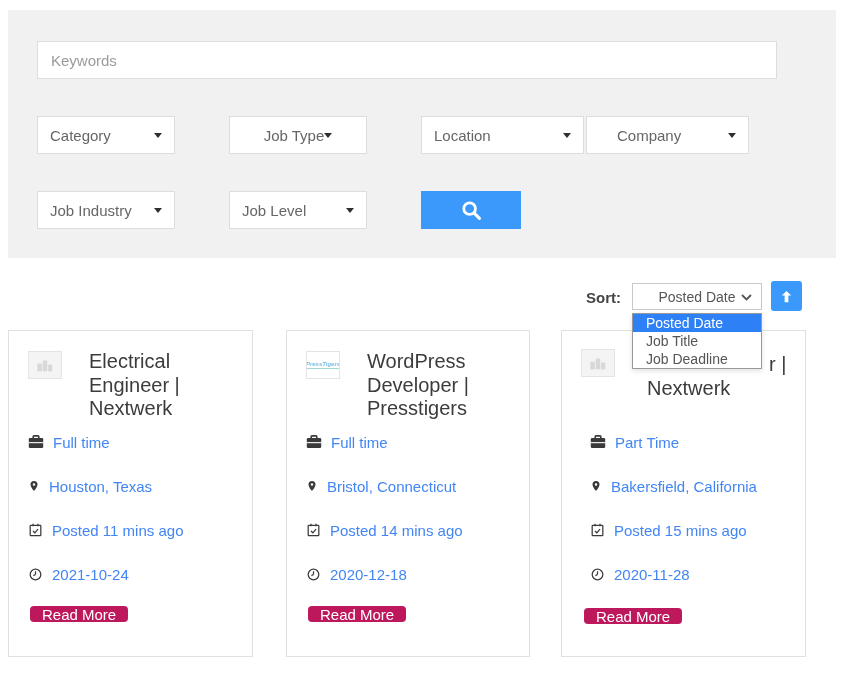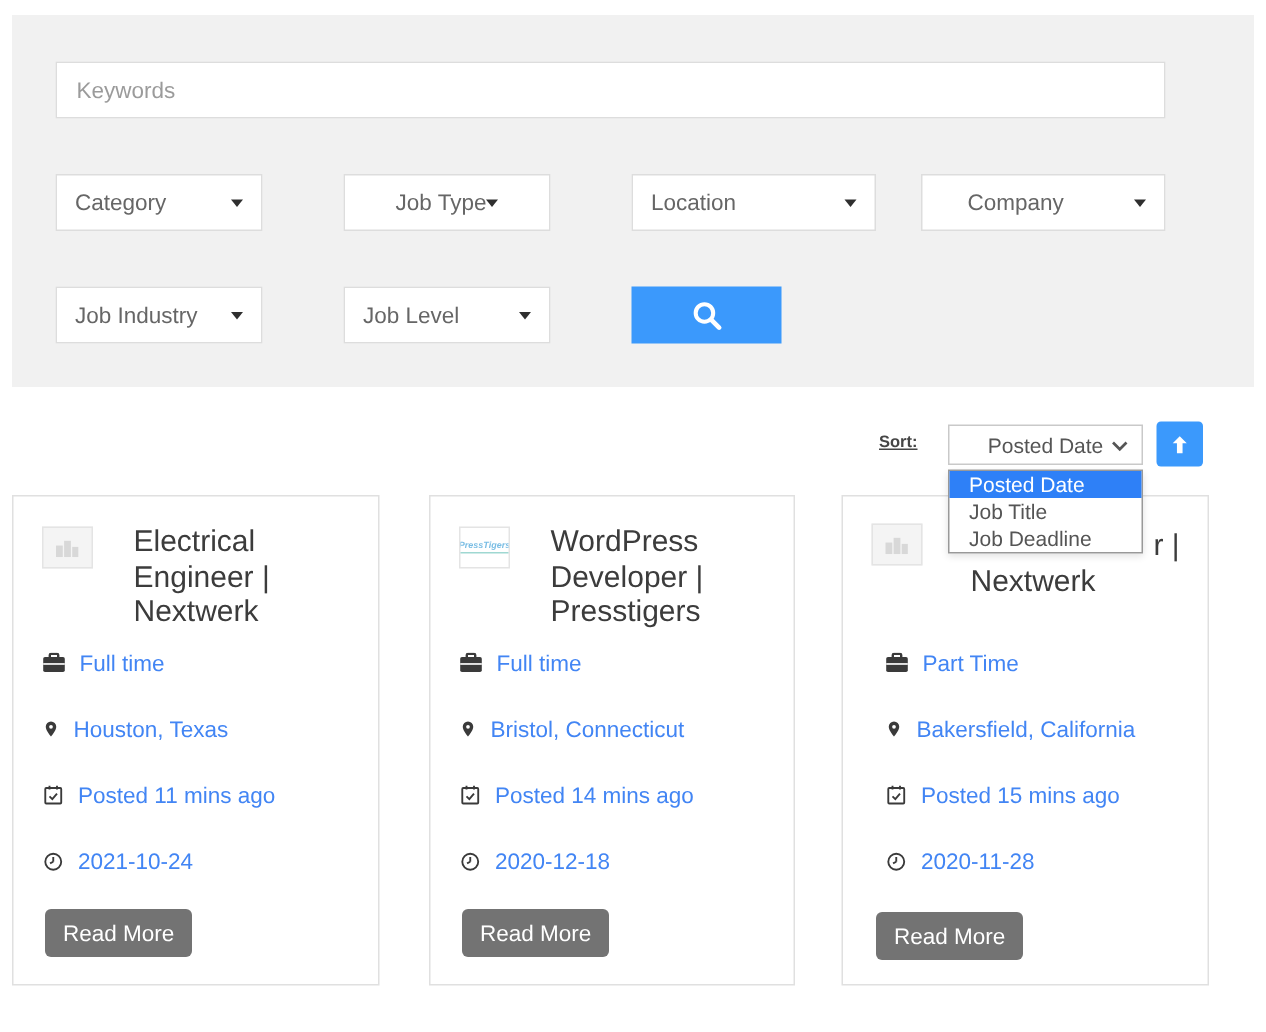--- a/index.html
+++ b/index.html
@@ -16,31 +16,31 @@
 
   .fselect { position:absolute; width:138px; height:38px; background:#ffffff;
     border:1px solid #dddddd; display:flex; align-items:center;
     justify-content:space-between; padding:0 12px; font-size:15px; color:#666666;
     cursor:pointer; }
   .caret-down { width:0; height:0; border-left:4px solid transparent;
     border-right:4px solid transparent; border-top:5px solid #2f2f2f; flex:none; }
   .f-cat { left:29px;  top:106px; }
   .f-type{ left:221px; top:106px;justify-content:center; }
   .f-loc { left:413px; top:106px; width:163px; }
-  .f-comp{ left:606px; top:106px; width:163px;padding-left:30px; }
+  .f-comp{ left:578px; top:106px; width:163px;padding-left:30px; }
   .f-ind { left:29px;  top:181px; }
   .f-lvl { left:221px; top:181px; }
 
   .search-btn { position:absolute; left:413px; top:181px; width:100px; height:38px;
     background:#3b99fc; border:none; display:flex; align-items:center;
     justify-content:center; cursor:pointer; }
 
   
-  .sort-label { position:absolute; left:586px; top:289px; font-size:11px;
-    font-weight:bold; color:#454545;text-decoration:underline; }
+  .sort-label { position:absolute; left:586px; top:289px; font-size:15px;
+    font-weight:bold; color:#454545; }
   .sort-select { position:absolute; left:632px; top:283px; width:130px; height:27px;
     background:#ffffff; border:1px solid #c9c9c9; display:flex; align-items:center;
     justify-content:center; font-size:14px; color:#555555; cursor:pointer; }
   .sort-select .chev { position:absolute; right:9px; top:10px; }
   .top-btn { position:absolute; left:771px; top:281px; width:31px; height:30px;
     background:#3b99fc; border:none; border-radius:3px; display:flex;
     align-items:center; justify-content:center; cursor:pointer; }
 
   .sort-menu { position:absolute; left:632px; top:313px; width:130px;
     background:#ffffff; border:1px solid #999999; z-index:30;
@@ -68,22 +68,22 @@
   .t-line1 { position:absolute; left:207px; top:22px; font-size:20px; color:#3c3c3c; }
   .t-line2 { position:absolute; left:85px;  top:46px; font-size:20px; color:#3c3c3c; }
 
   .meta-row { position:absolute; left:19px; height:18px; display:flex;
     align-items:center; gap:9px; font-size:15px; color:#4285f4; cursor:pointer;
     white-space:nowrap; }
   .card-3 .meta-row { left:28px; }
   .r1 { top:102px; } .r2 { top:146px; } .r3 { top:190px; } .r4 { top:234px; }
   .meta-row svg { flex:none; }
 
-  .read-more { position:absolute; left:21px; top:275px; height:32px; padding:0 12px;
-    background:#737373; color:#ffffff; border:none; border-radius:4px; font-size:15px;
+  .read-more { position:absolute; left:21px; top:275px; height:16px; padding:0 12px;
+    background:#be185d; color:#ffffff; border:none; border-radius:4px; font-size:15px;
     cursor:pointer; font-family:"Liberation Sans", sans-serif; }
   .card-3 .read-more { left:22px; top:277px; }
 </style>
 </head>
 <body>
 
 <div class="filter-panel">
   <input class="keywords-input" type="text" placeholder="Keywords" style="">
 
   <div class="fselect f-cat">

